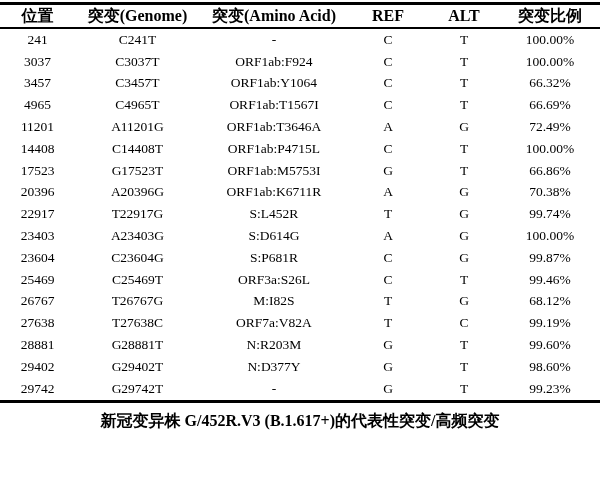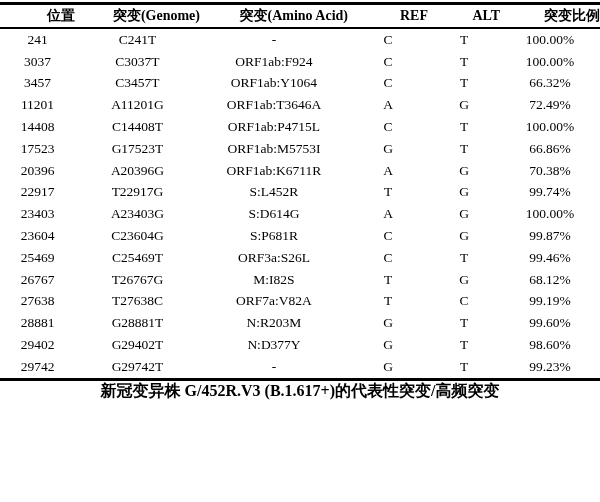--- a/index.html
+++ b/index.html
@@ -25,37 +25,38 @@
     border-bottom: 3px solid #000000;
   }
   table.mutation-table col.c1 { width: 75px; }
   table.mutation-table col.c2 { width: 125px; }
   table.mutation-table col.c3 { width: 148px; }
   table.mutation-table col.c4 { width: 80px; }
   table.mutation-table col.c5 { width: 72px; }
   table.mutation-table col.c6 { width: 100px; }
   table.mutation-table th {
     border-bottom: 2px solid #000000;
-    font-size: 14px;
+    font-size: 16px;
     font-weight: bold;
-    text-align: right;
+    text-align: center;
     vertical-align: middle;
     height: 22px;
     padding: 0;
     white-space: nowrap;
   }
   table.mutation-table td {
     font-size: 13.5px;
     text-align: center;
     vertical-align: middle;
     height: 21.8px;
     padding: 0;
     white-space: nowrap;
   }
   .caption {
+    margin-top: 8px;
     text-align: center;
     font-size: 16px;
     font-weight: bold;
     white-space: nowrap;
   }
 </style>
 </head>
 <body>
 
 <div class="table-wrap">
@@ -97,20 +98,28 @@
         </tr>
         <tr>
           <td>3457</td>
           <td>C3457T</td>
           <td>ORF1ab:Y1064</td>
           <td>C</td>
           <td>T</td>
           <td>66.32%</td>
         </tr>
         <tr>
+          <td>4965</td>
+          <td>C4965T</td>
+          <td>ORF1ab:T1567I</td>
+          <td>C</td>
+          <td>T</td>
+          <td>66.69%</td>
+        </tr>
+        <tr>
           <td>11201</td>
           <td>A11201G</td>
           <td>ORF1ab:T3646A</td>
           <td>A</td>
           <td>G</td>
           <td>72.49%</td>
         </tr>
         <tr>
           <td>14408</td>
           <td>C14408T</td>

